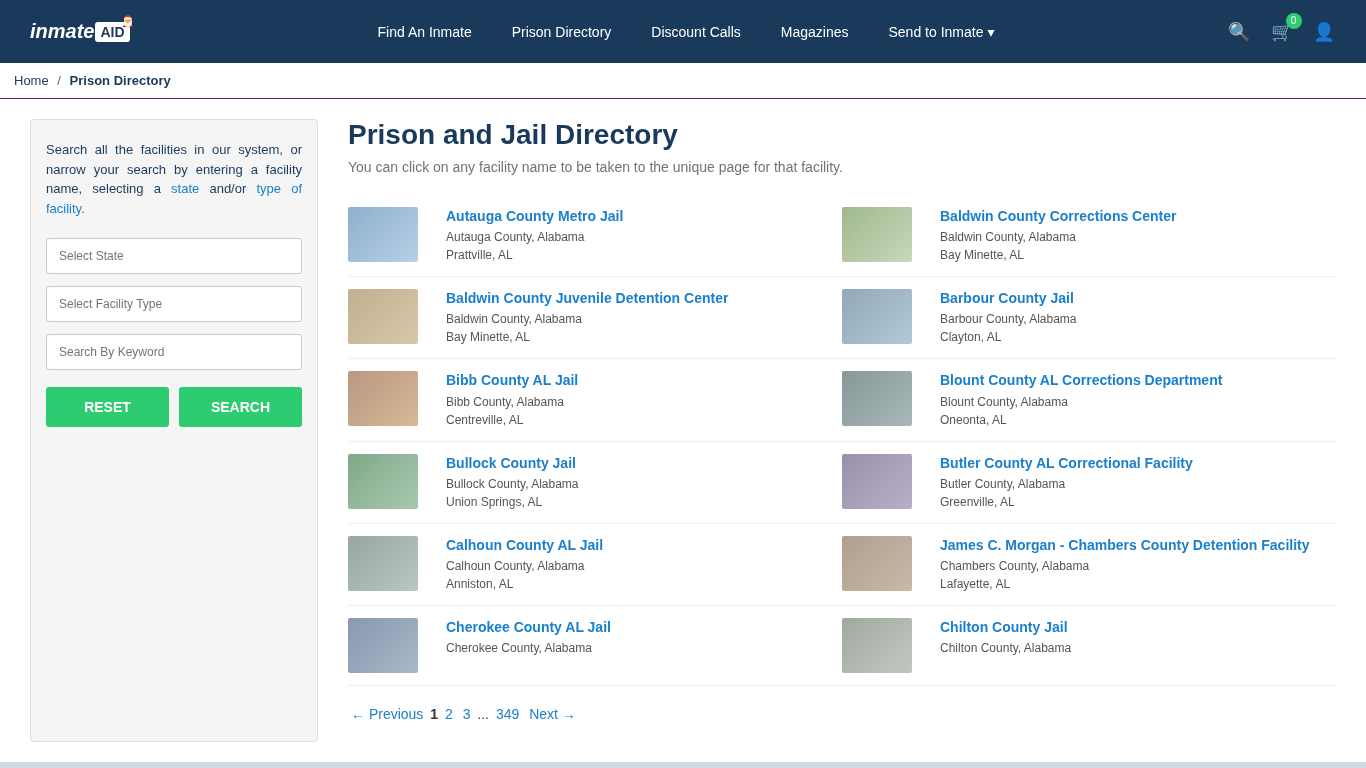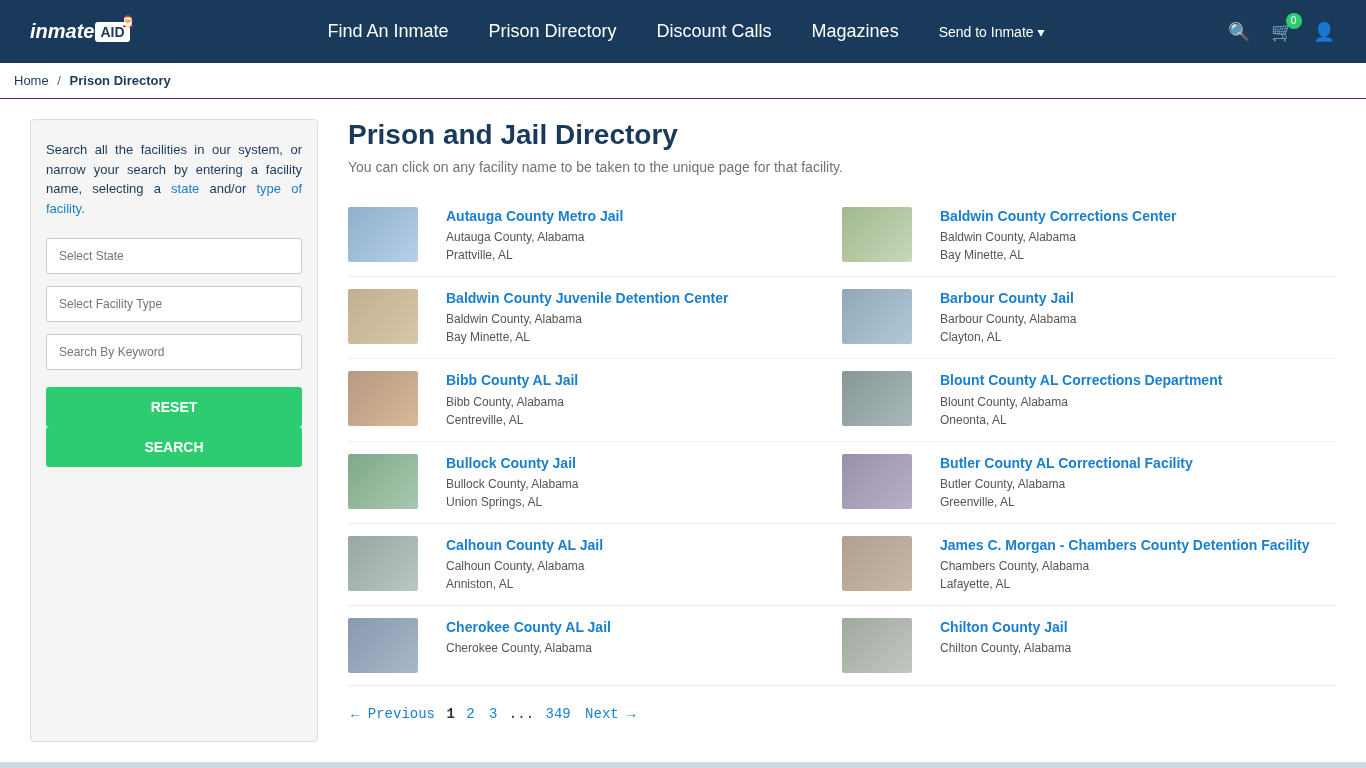--- a/index.html
+++ b/index.html
@@ -19,21 +19,21 @@
       align-items: center;
     }
     nav {
       display: flex;
       align-items: center;
       gap: 40px;
     }
     nav a {
       color: #fff;
       text-decoration: none;
-      font-size: 18px;
+      font-size: 14px;
       white-space: nowrap;
     }
     .send-to-inmate-btn {
       color: #fff;
       cursor: pointer;
       font-size: 14px;
       display: flex;
       align-items: center;
       gap: 4px;
     }
@@ -104,22 +104,22 @@
       padding: 10px 12px;
       border: 1px solid #ccc;
       border-radius: 3px;
       font-size: 12px;
       margin-bottom: 12px;
       color: #999;
       background: #fff;
     }
     .btn-row {
       display: flex;
+      gap: 10px;
       margin-top: 5px;
-      flex-direction: column;
     }
     .btn-reset {
       flex: 1;
       padding: 12px;
       background: #2ecc71;
       color: #fff;
       border: none;
       border-radius: 3px;
       font-size: 14px;
       font-weight: bold;
@@ -179,21 +179,20 @@
       font-size: 12px;
       color: #555;
       line-height: 1.5;
     }
 
     
     .pagination {
       padding: 20px 0;
       font-size: 14px;
       color: #333;
-      font-family: Liberation Mono, monospace;
     }
     .pagination a {
       color: #1a7fcc;
       text-decoration: none;
       margin: 0 3px;
     }
     .pagination .current-page {
       font-weight: bold;
       color: #333;
     }

